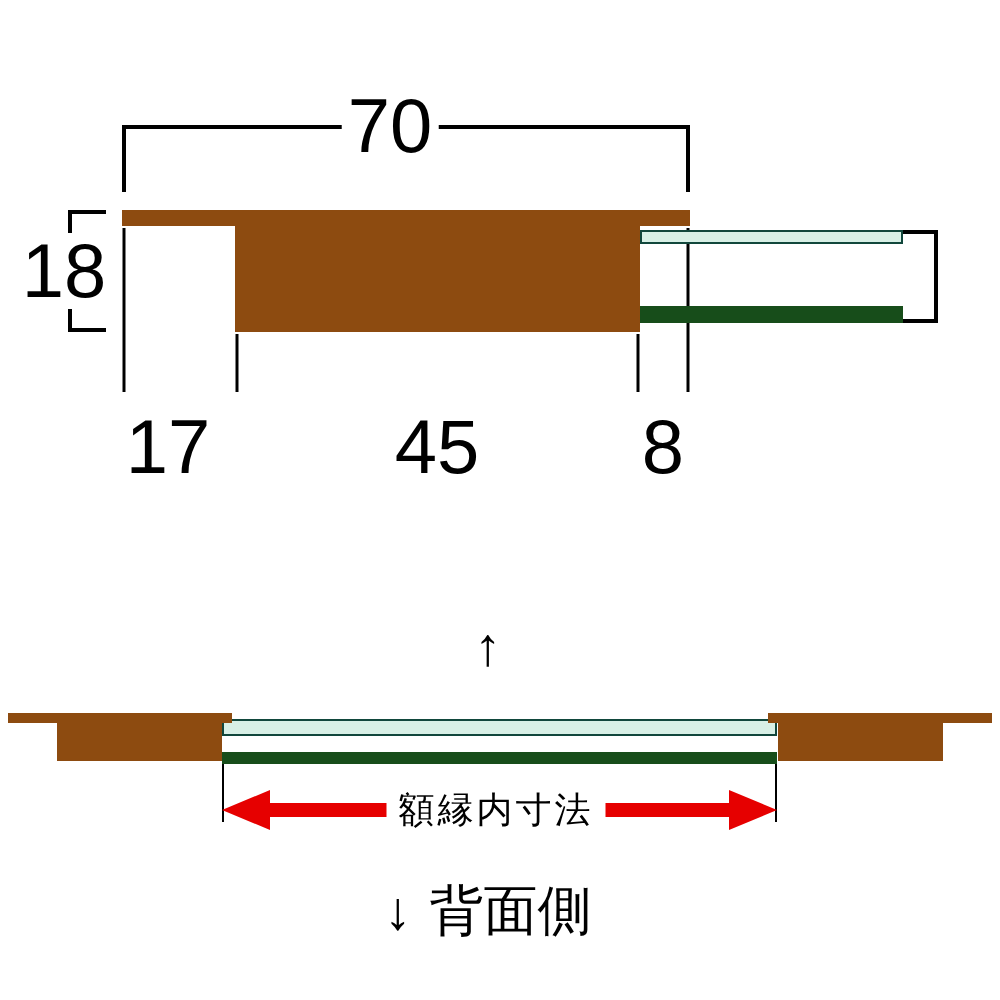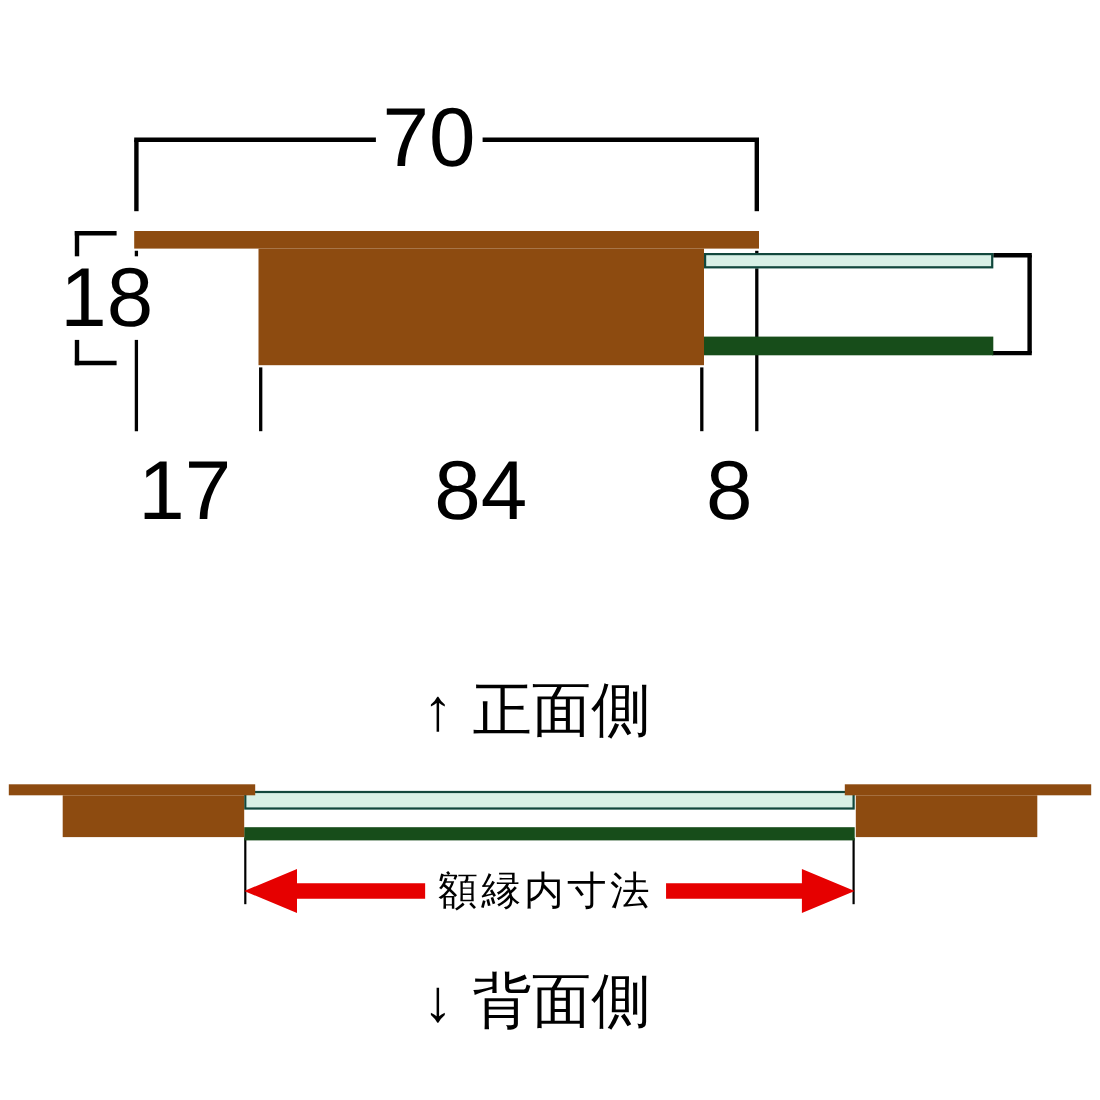--- a/index.html
+++ b/index.html
@@ -39,21 +39,21 @@
   .arrowpoly { fill:var(--arrow,#e60000); }
 
   
   .num {
     position:absolute; z-index:4;
     transform:translate(-50%,-50%);
     font-size:76px; line-height:1; white-space:nowrap;
     background:var(--bg,#fff); padding:0 6px;
   }
   .n70 { left:390px; top:126px; }
-  .n18 { left:64px;  top:271px;margin-left:33px; }
+  .n18 { left:64px;  top:271px; }
   .n15 { left:956px; top:276px; padding:0 2px; }
   .n17 { left:168px; top:447px; }
   .n45 { left:437px; top:447px; }
   .n8  { left:663px; top:447px; }
 
   .side-label {
     position:absolute; z-index:4;
     transform:translate(-50%,-50%);
     display:flex; align-items:center; gap:18px;
     font-size:54px; line-height:1; white-space:nowrap;
@@ -105,26 +105,25 @@
   </svg>
 
   <div class="shape glass glass-top"></div>
   <div class="shape board board-top"></div>
   <div class="shape wood lip-top"></div>
   <div class="shape wood body-top"></div>
 
   <div class="num n70">70</div>
   <div class="num n18">18</div>
   <div class="num n17">17</div>
-  <div class="num n45">84</div>
+  <div class="num n45">45</div>
   <div class="num n8">8</div>
 
   <div class="side-label front">
     <span>↑</span>
-    <span>正面側</span>
   </div>
 
   <div class="shape glass glass-low"></div>
   <div class="shape board board-low"></div>
   <div class="shape wood lip-left"></div>
   <div class="shape wood body-left"></div>
   <div class="shape wood lip-right"></div>
   <div class="shape wood body-right"></div>
 
   <div class="inner-label">額縁内寸法</div>

